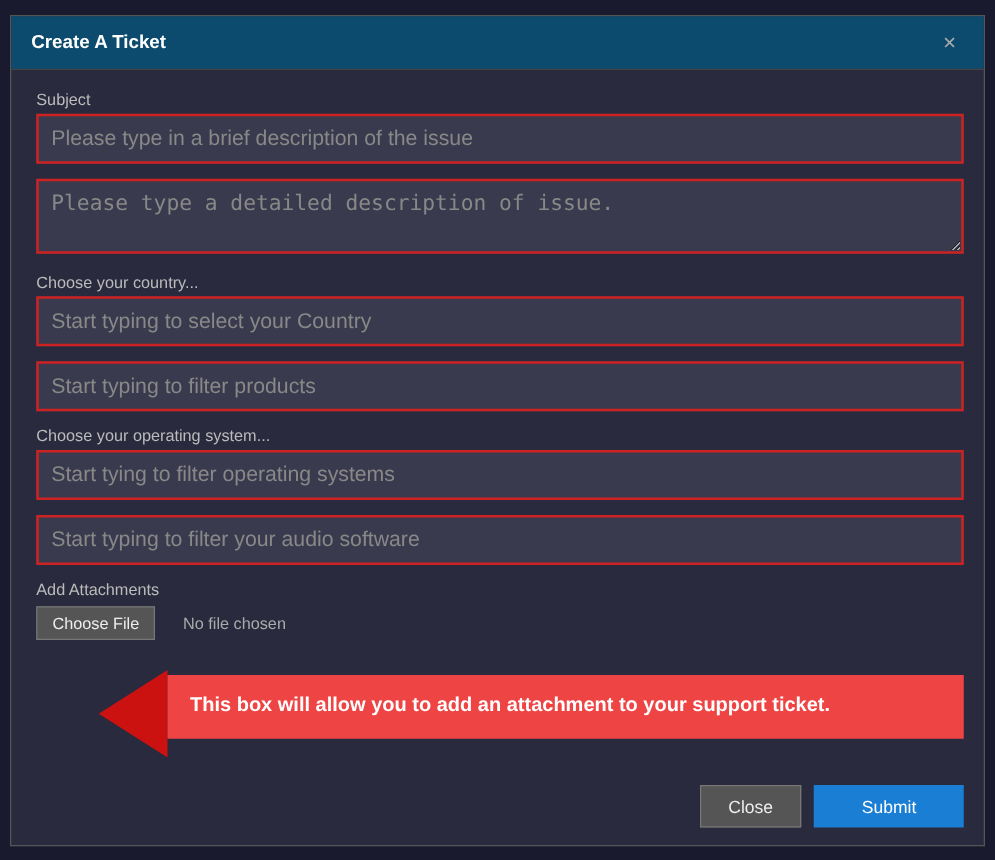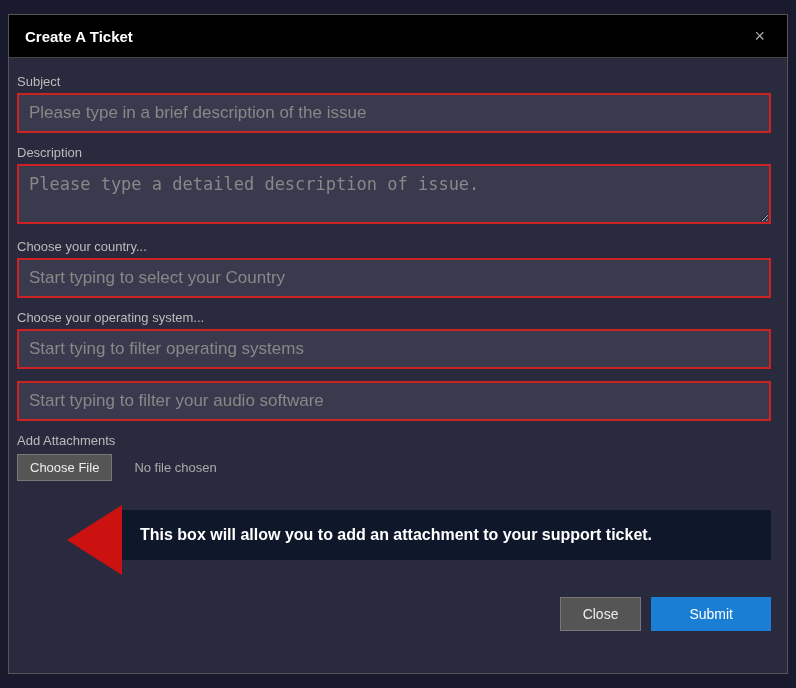--- a/index.html
+++ b/index.html
@@ -14,21 +14,21 @@
     .modal {
       background: #2a2a3e;
       border: 1px solid #555;
       width: 780px;
       min-height: 660px;
       position: relative;
       color: #ccc;
       font-size: 14px;
     }
     .modal-header {
-      background: #000000;
+      background: #0c4a6e;
       padding: 10px 16px;
       display: flex;
       align-items: center;
       justify-content: space-between;
       border-bottom: 1px solid #444;
     }
     .modal-title {
       color: #fff;
       font-size: 15px;
       font-weight: bold;
@@ -36,21 +36,21 @@
     .close-btn {
       color: #aaa;
       font-size: 18px;
       cursor: pointer;
       background: none;
       border: none;
       line-height: 1;
       padding: 2px 6px;
     }
     .modal-body {
-      padding: 16px 16px 12px 8px;
+      padding: 16px 16px 12px 20px;
     }
     .field-group {
       margin-bottom: 12px;
     }
     .field-label {
       color: #bbb;
       font-size: 13px;
       margin-bottom: 4px;
       display: block;
     }
@@ -107,21 +107,21 @@
     .red-arrow {
       width: 0;
       height: 0;
       border-top: 35px solid transparent;
       border-bottom: 35px solid transparent;
       border-right: 55px solid #cc1111;
       flex-shrink: 0;
       margin-top: 10px;
     }
     .tooltip-box {
-      background: #0f172a;
+      background: #ef4444;
       color: #fff;
       font-size: 16px;
       font-weight: bold;
       padding: 14px 18px;
       line-height: 1.4;
       flex: 1;
     }
     .modal-footer {
       display: flex;
       justify-content: flex-end;
@@ -155,30 +155,30 @@
   </div>
 
   <div class="modal-body">
 
     <div class="field-group">
       <label class="field-label">Subject</label>
       <input type="text" class="field-input" placeholder="Please type in a brief description of the issue" style="">
     </div>
 
     <div class="field-group">
-      <label class="field-label">Description</label>
       <textarea class="field-input" placeholder="Please type a detailed description of issue." style=""></textarea>
     </div>
 
     <div class="field-group">
       <label class="field-label">Choose your country...</label>
       <input type="text" class="field-input" placeholder="Start typing to select your Country" style="">
     </div>
 
     <div class="field-group">
+      <input type="text" class="field-input" placeholder="Start typing to filter products" style="">
     </div>
 
     <div class="field-group">
       <label class="field-label">Choose your operating system...</label>
       <input type="text" class="field-input" placeholder="Start tying to filter operating systems" style="">
     </div>
 
     <div class="field-group">
       <input type="text" class="field-input" placeholder="Start typing to filter your audio software" style="">
     </div>

